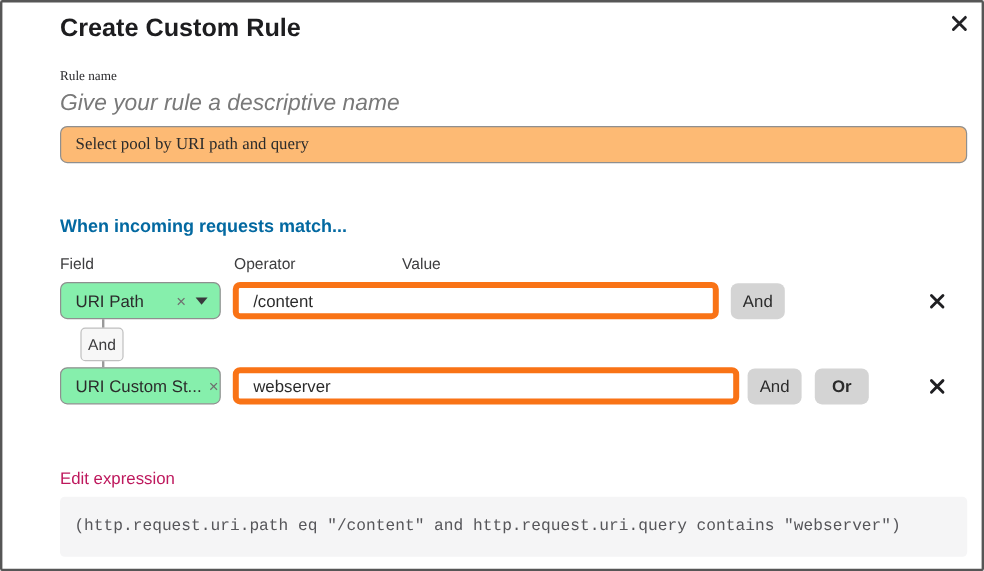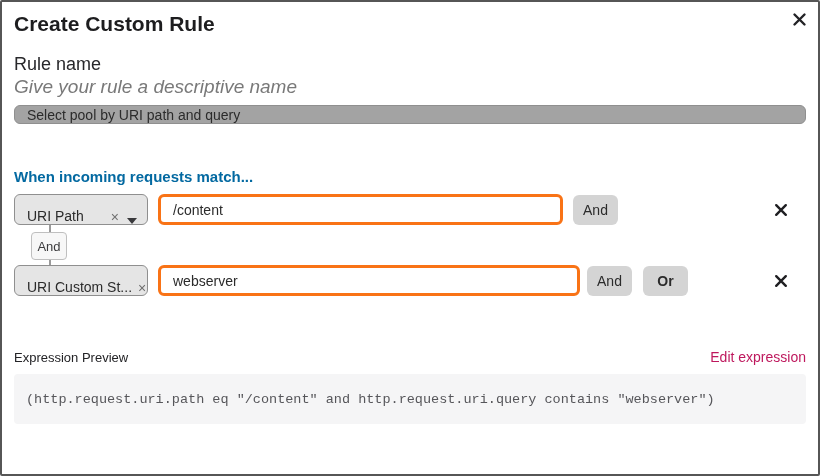--- a/index.html
+++ b/index.html
@@ -8,21 +8,21 @@
 
   .dialog {
     position: relative;
     width: 820px;
     height: 476px;
     background: #fff;
     border: 2px solid #565656;
     border-radius: 2px;
     overflow: hidden;
   }
-  .content { padding: 0 12px; }
+  .content { padding: 0 12px; margin-left: 36px; }
 
   .dialog-title {
     margin-top: 9px;
     font-size: 21px;
     font-weight: 700;
     color: #1d1d1f;
     line-height: 26px;
   }
   .close-btn {
     position: absolute;
@@ -34,44 +34,45 @@
     align-items: center;
     justify-content: center;
     cursor: pointer;
     background: none;
     border: none;
     padding: 0;
   }
 
   .rule-name-label {
     margin-top: 18px;
-    font-size: 18px;
+    font-size: 11px;
     font-weight: 500;
     color: #28282b;
     line-height: 18px;
+    font-family: Liberation Serif, serif;
   }
   .rule-name-hint {
     margin-top: 6px;
     font-size: 19px;
     color: #797979;
     line-height: 15px;
     font-style: italic;
   }
   .text-input {
     margin-top: 11px;
     width: 100%;
-    height: 19px;
+    height: 31px;
     border: 1px solid #8f8f8f;
     border-radius: 6px;
     padding: 0 12px;
-    font-family: Liberation Sans, sans-serif;
+    font-family: Liberation Serif, serif;
     font-size: 14px;
     color: #2b2b2b;
     outline: none;
-    background: #a3a3a3;
+    background: #fdba74;
   }
 
   .match-heading {
     margin-top: 44px;
     font-size: 15px;
     font-weight: 700;
     color: #0369a1;
     line-height: 18px;
   }
   .col-labels {
@@ -88,25 +89,25 @@
     margin-top: 8px;
     display: flex;
     align-items: center;
     height: 31px;
   }
   .select {
     height: 31px;
     border: 1px solid #8f8f8f;
     border-radius: 6px;
     display: flex;
-    align-items: flex-end;
+    align-items: center;
     padding: 0 10px 0 12px;
     font-size: 14px;
     color: #2b2b2b;
-    background: #e5e5e5;
+    background: #86efac;
     cursor: pointer;
     white-space: nowrap;
     overflow: hidden;
   }
   .select-field { width: 134px; }
   .select-operator { width: 130px; margin-left: 11px; }
   .clear-x {
     margin-left: auto;
     font-size: 14px;
     color: #6f6f6f;
@@ -117,21 +118,21 @@
     margin-left: 8px;
     width: 0; height: 0;
     border-left: 5px solid transparent;
     border-right: 5px solid transparent;
     border-top: 6px solid #39393c;
     flex: none;
   }
   .value-input {
     margin-left: 10px;
     height: 31px;
-    border: 3px solid #f97316;
+    border: 5px solid #f97316;
     border-radius: 6px;
     padding: 0 12px;
     font-family: "Liberation Sans", sans-serif;
     font-size: 14px;
     color: #2b2b2b;
     outline: none;
     background: #fff;
   }
   .value-input.w1 { width: 405px; }
   .value-input.w2 { width: 422px; }
@@ -235,20 +236,25 @@
   <div class="content">
 
     <div class="dialog-title">Create Custom Rule</div>
 
     <div class="rule-name-label">Rule name</div>
     <div class="rule-name-hint">Give your rule a descriptive name</div>
     <input class="text-input" type="text" value="Select pool by URI path and query" style="">
 
     <div class="match-heading">When incoming requests match...</div>
 
+    <div class="col-labels">
+      <div class="col-label-field">Field</div>
+      <div class="col-label-operator">Operator</div>
+      <div class="col-label-value">Value</div>
+    </div>
 
     
     <div class="cond-row">
       <div class="select select-field">
         <span>URI Path</span>
         <span class="clear-x">×</span>
         <span class="caret"></span>
       </div>
       <input class="value-input w1" type="text" value="/content" style="">
       <button class="gray-btn and-1">And</button>
@@ -275,21 +281,20 @@
       <button class="gray-btn and-2">And</button>
       <button class="gray-btn or-2">Or</button>
       <button class="row-delete" aria-label="Delete condition">
         <svg class="x-icon-svg" width="14" height="14" viewBox="0 0 14 14">
           <path d="M2.2 2.2 L11.8 11.8 M11.8 2.2 L2.2 11.8" stroke="#1f1f22" stroke-width="2.4" stroke-linecap="round"></path>
         </svg>
       </button>
     </div>
 
     <div class="expr-row">
-      <div class="expr-label">Expression Preview</div>
       <a class="expr-link">Edit expression</a>
     </div>
 
     <div class="code-block">
       <span>(http.request.uri.path eq "/content" and http.request.uri.query contains "webserver")</span>
     </div>
 
   </div>
 </div>
 

